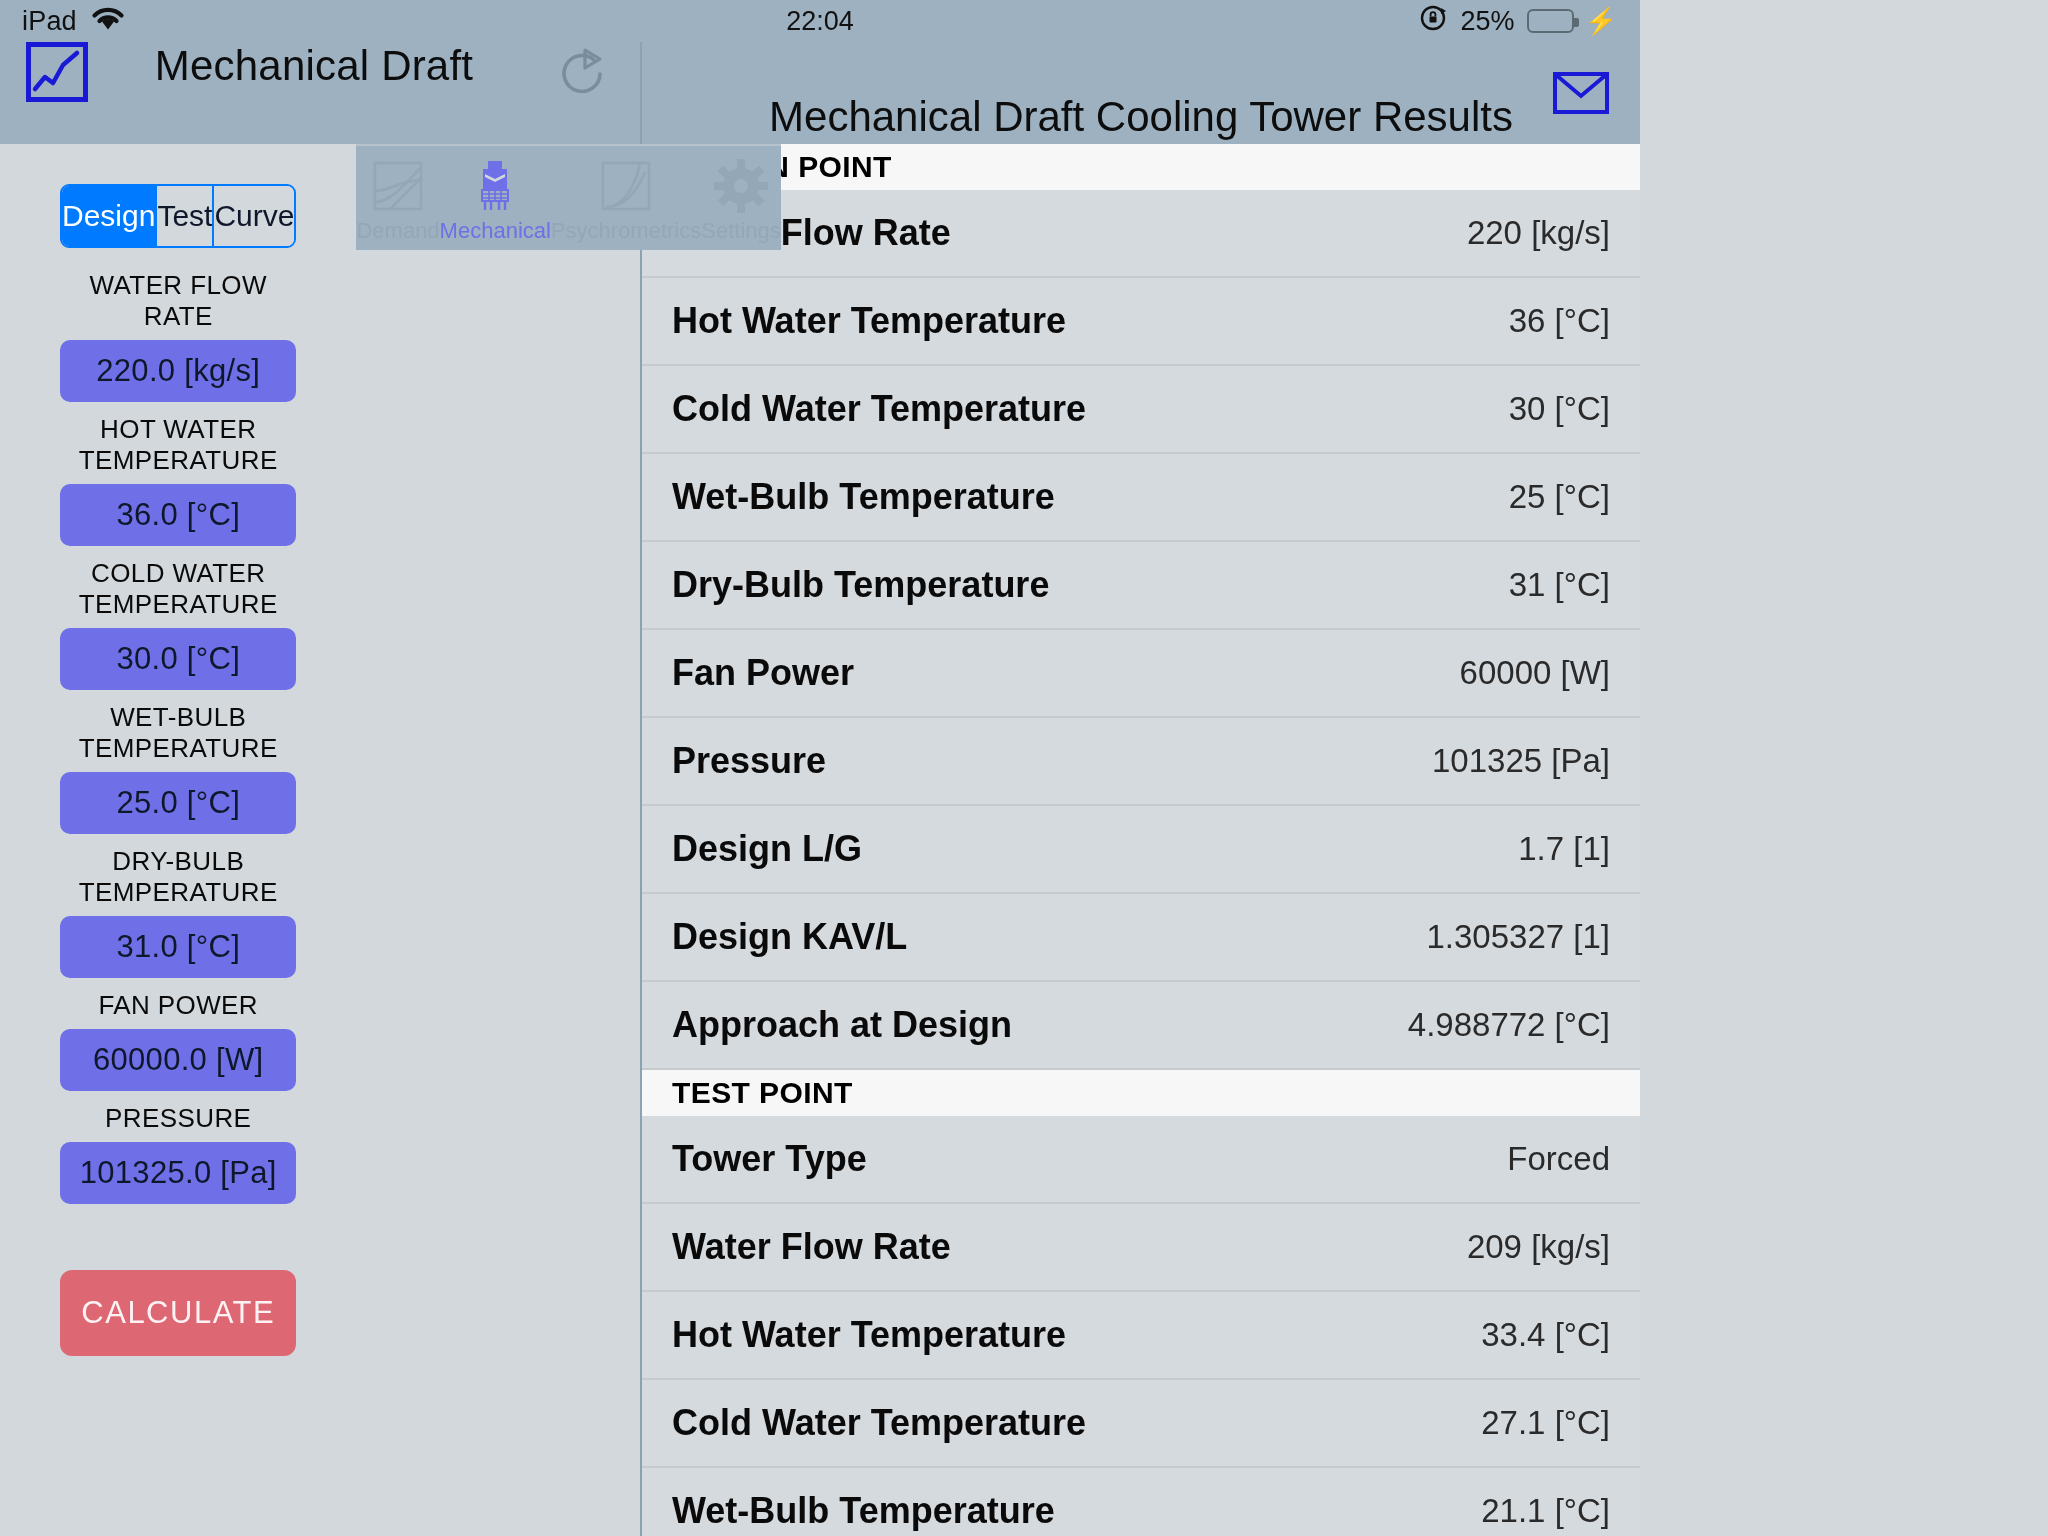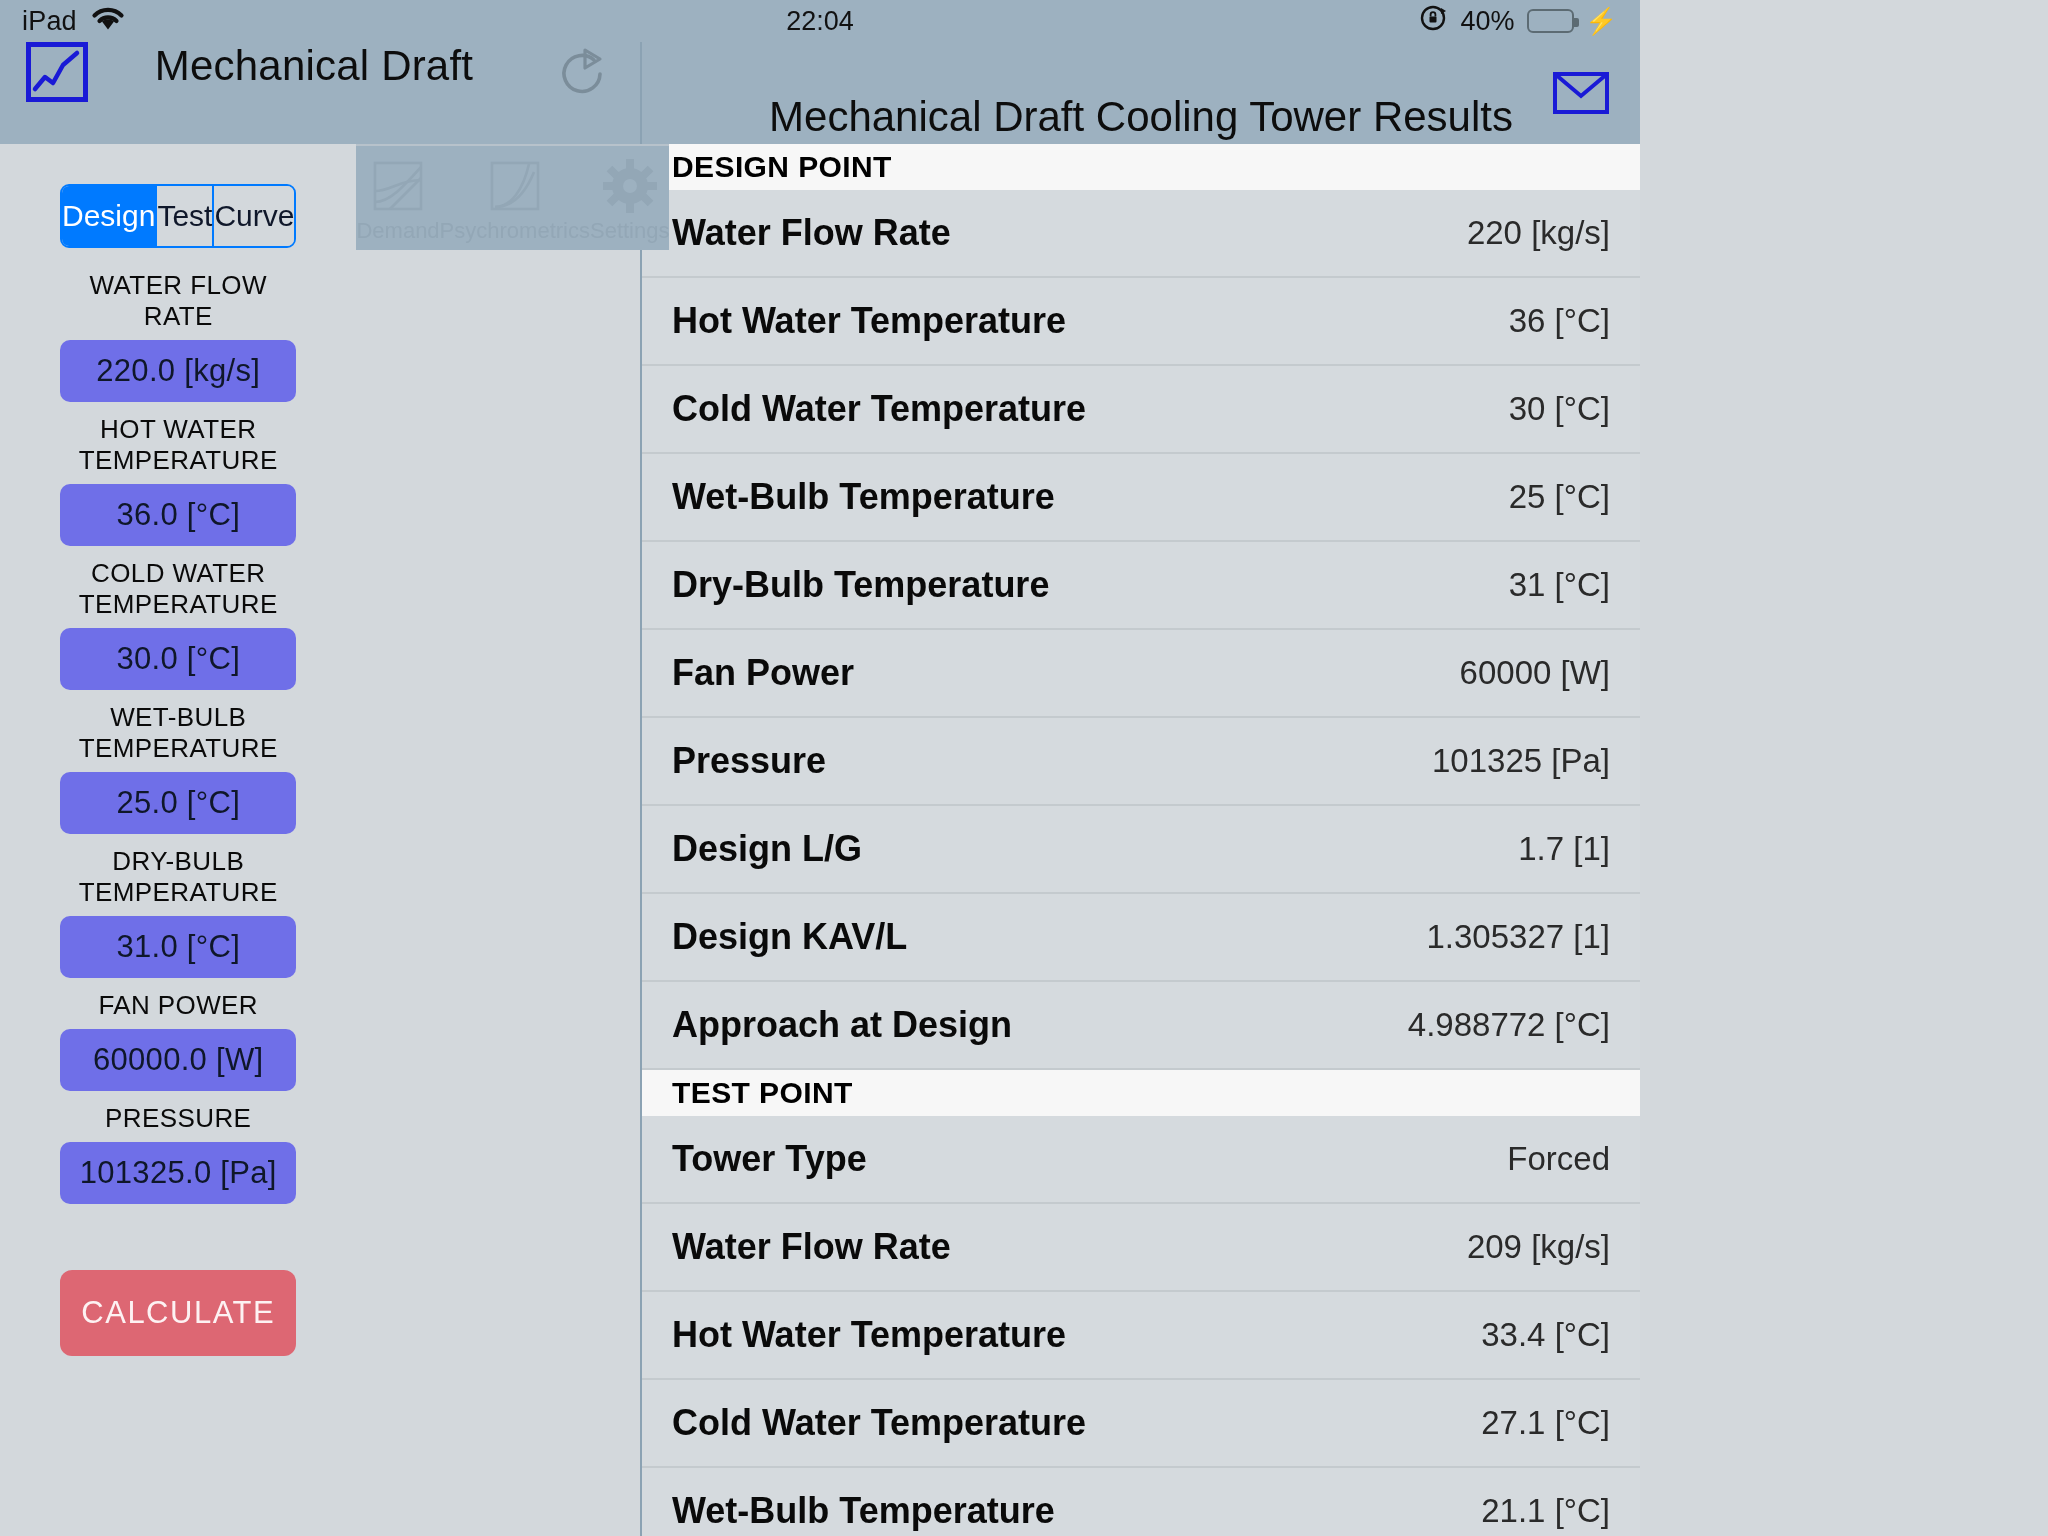--- a/index.html
+++ b/index.html
@@ -172,21 +172,21 @@
     <div class="sb-center">22:04</div>
     <div class="sb-right">
       <span>
         <svg width="30" height="30" viewBox="0 0 30 30">
           <circle cx="14" cy="15" r="11" fill="none" stroke="#111" stroke-width="2.4"></circle>
           <rect x="10.5" y="13.5" width="7" height="6" rx="1" fill="#111"></rect>
           <path d="M11.6 13.5 v-2 a2.4 2.4 0 0 1 4.8 0 v2" fill="none" stroke="#111" stroke-width="1.8"></path>
           <path d="M22 5 l5 3 -5 3 z" fill="#111"></path>
         </svg>
       </span>
-      <span class="sb-pct">40%</span>
+      <span class="sb-pct">25%</span>
       <span class="batt">
         <span class="batt-fill" id="batt-fill" style="width: 25%;"></span>
       </span>
       <span class="bolt">⚡</span>
     </div>
   </div>
 
   <div class="navrow">
     <div class="nav-left">
       <div class="logo-box">
@@ -252,20 +252,33 @@
         <div class="tab inactive">
           <span>
             <svg width="56" height="56" viewBox="0 0 56 56">
               <rect x="5" y="5" width="46" height="46" fill="none" stroke="#93a7b6" stroke-width="2.6"></rect>
               <path d="M5 44 C20 44 34 28 51 9" fill="none" stroke="#93a7b6" stroke-width="2.6"></path>
               <path d="M5 33 C20 33 30 22 51 22" fill="none" stroke="#93a7b6" stroke-width="2.6"></path>
               <path d="M20 51 L51 20" fill="none" stroke="#93a7b6" stroke-width="2.6"></path>
             </svg>
           </span>
           <span class="tab-label">Demand</span>
+        </div>
+        <div class="tab active">
+          <span>
+            <svg width="56" height="56" viewBox="0 0 56 56">
+              <rect x="21" y="3" width="14" height="8" fill="#6f6fe8"></rect>
+              <rect x="16" y="11" width="24" height="20" fill="#6f6fe8"></rect>
+              <path d="M18 16 L28 21 L38 16 L38 19 L28 24 L18 19 Z" fill="#d3d8dc"></path>
+              <rect x="15" y="32" width="26" height="11" fill="none" stroke="#6f6fe8" stroke-width="2"></rect>
+              <path d="M15 36 H41 M15 40 H41 M22 32 V43 M28 32 V43 M34 32 V43" stroke="#6f6fe8" stroke-width="1.6"></path>
+              <path d="M18 44 V52 M24 44 V52 M32 44 V52 M38 44 V52" stroke="#6f6fe8" stroke-width="2.4"></path>
+            </svg>
+          </span>
+          <span class="tab-label">Mechanical</span>
         </div>
         <div class="tab inactive">
           <span>
             <svg width="56" height="56" viewBox="0 0 56 56">
               <rect x="5" y="5" width="46" height="46" fill="none" stroke="#93a7b6" stroke-width="2.6"></rect>
               <path d="M8 49 C24 49 36 32 42 6" fill="none" stroke="#93a7b6" stroke-width="2.6"></path>
               <path d="M8 49 C26 49 38 36 47 14" fill="none" stroke="#93a7b6" stroke-width="2.6"></path>
             </svg>
           </span>
           <span class="tab-label">Psychrometrics</span>

